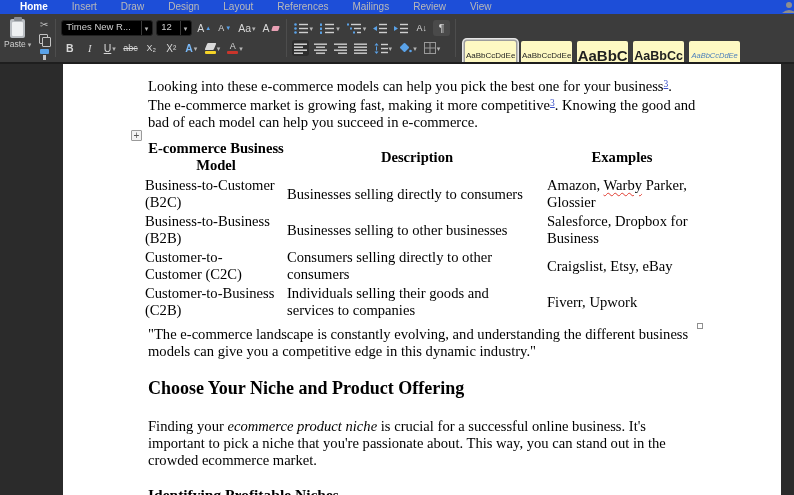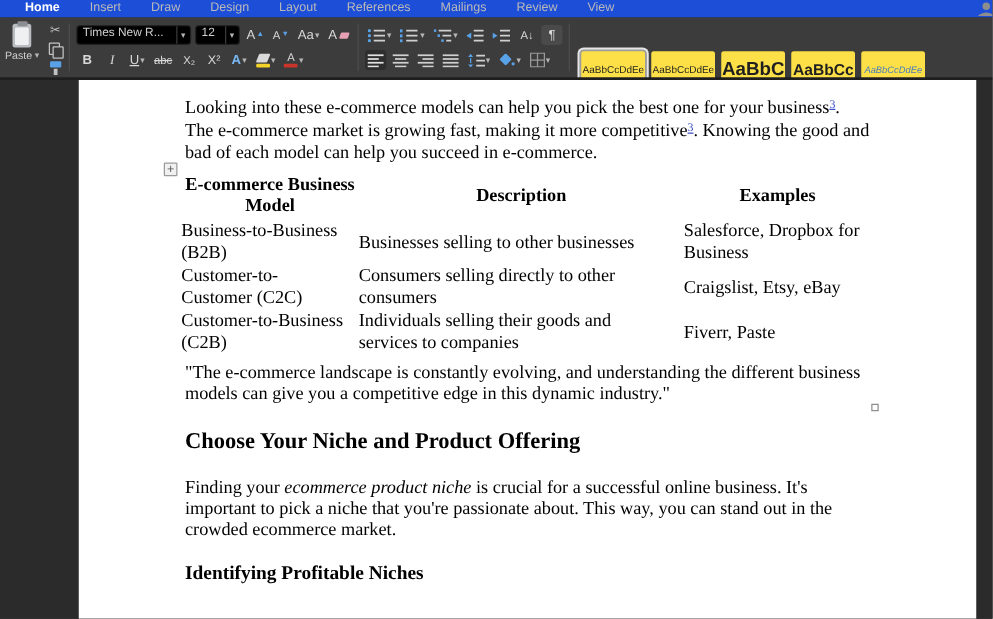--- a/index.html
+++ b/index.html
@@ -66,21 +66,21 @@
   .tinyup { font-size:6px; color:#5aa2e8; line-height:1; }
   .eraser { display:inline-block; width:7px; height:5px; background:#e8a0b4;
             border-radius:1px; transform:skewX(-18deg); margin-left:1px; }
   .marker-pen { display:inline-block; width:9px; height:7px; background:#d9d9d9;
                 border-radius:1px; transform:skewX(-22deg); }
 
   svg.ic { display:block; }
 
   
   .styles { display:flex; align-items:center; gap:5px; padding-left:8px; }
-  .style-card { width:51px; height:38px; background:#fde047; border-radius:2px;
+  .style-card { width:51px; height:38px; background:#fef9c3; border-radius:2px;
                 display:flex; flex-direction:column; align-items:center; justify-content:flex-end;
                 padding:2px 1px 2px; overflow:hidden; position:relative;margin-top:44px; }
   .style-card.selected { box-shadow:0 0 0 1.5px #9d9d9d, 0 0 0 3px #e6e6e6; }
   .style-sample { flex:1; display:flex; align-items:center; justify-content:center;
                   color:#1f1f1f; font-size:8px; white-space:nowrap; width:100%; overflow:hidden; }
   .style-sample.s-h1 { font-size:15px; font-weight:bold; }
   .style-sample.s-h2 { font-size:12.5px; font-weight:bold; }
   .style-sample.s-h3 { font-size:9.5px; font-weight:bold; }
   .style-sample.s-h4 { font-size:7.5px; font-style:italic; color:#4a7ebb; }
   .style-label { font-size:7.5px; color:#2b2b2b; line-height:9px;text-align:right; }
@@ -382,33 +382,38 @@
             </colgroup>
           <thead>
             <tr>
               <th>E-commerce Business Model</th>
               <th>Description</th>
               <th>Examples</th>
             </tr>
           </thead>
           <tbody>
             <tr>
+              <td>Business-to-Customer (B2C)</td>
+              <td>Businesses selling directly to consumers</td>
+              <td><span>Amazon, </span><span class="squiggle">Warby</span><span> Parker, Glossier</span></td>
+            </tr>
+            <tr>
               <td>Business-to-Business (B2B)</td>
               <td>Businesses selling to other businesses</td>
               <td>Salesforce, Dropbox for Business</td>
             </tr>
             <tr>
               <td>Customer-to-Customer (C2C)</td>
               <td>Consumers selling directly to other consumers</td>
               <td>Craigslist, Etsy, eBay</td>
             </tr>
             <tr>
               <td>Customer-to-Business (C2B)</td>
               <td>Individuals selling their goods and services to companies</td>
-              <td>Fiverr, Paste</td>
+              <td>Fiverr, Upwork</td>
             </tr>
           </tbody>
         </table>
 
         <p class="quote">"The e-commerce landscape is constantly evolving, and understanding the different business models can give you a competitive edge in this dynamic industry."</p>
 
         <h1 class="h1">Choose Your Niche and Product Offering</h1>
 
         <p class="para2"><span>Finding your </span><span class="em">ecommerce product niche</span><span> is crucial for a successful online business. It's important to pick a niche that you're passionate about. This way, you can stand out in the crowded ecommerce market.</span></p>
 

